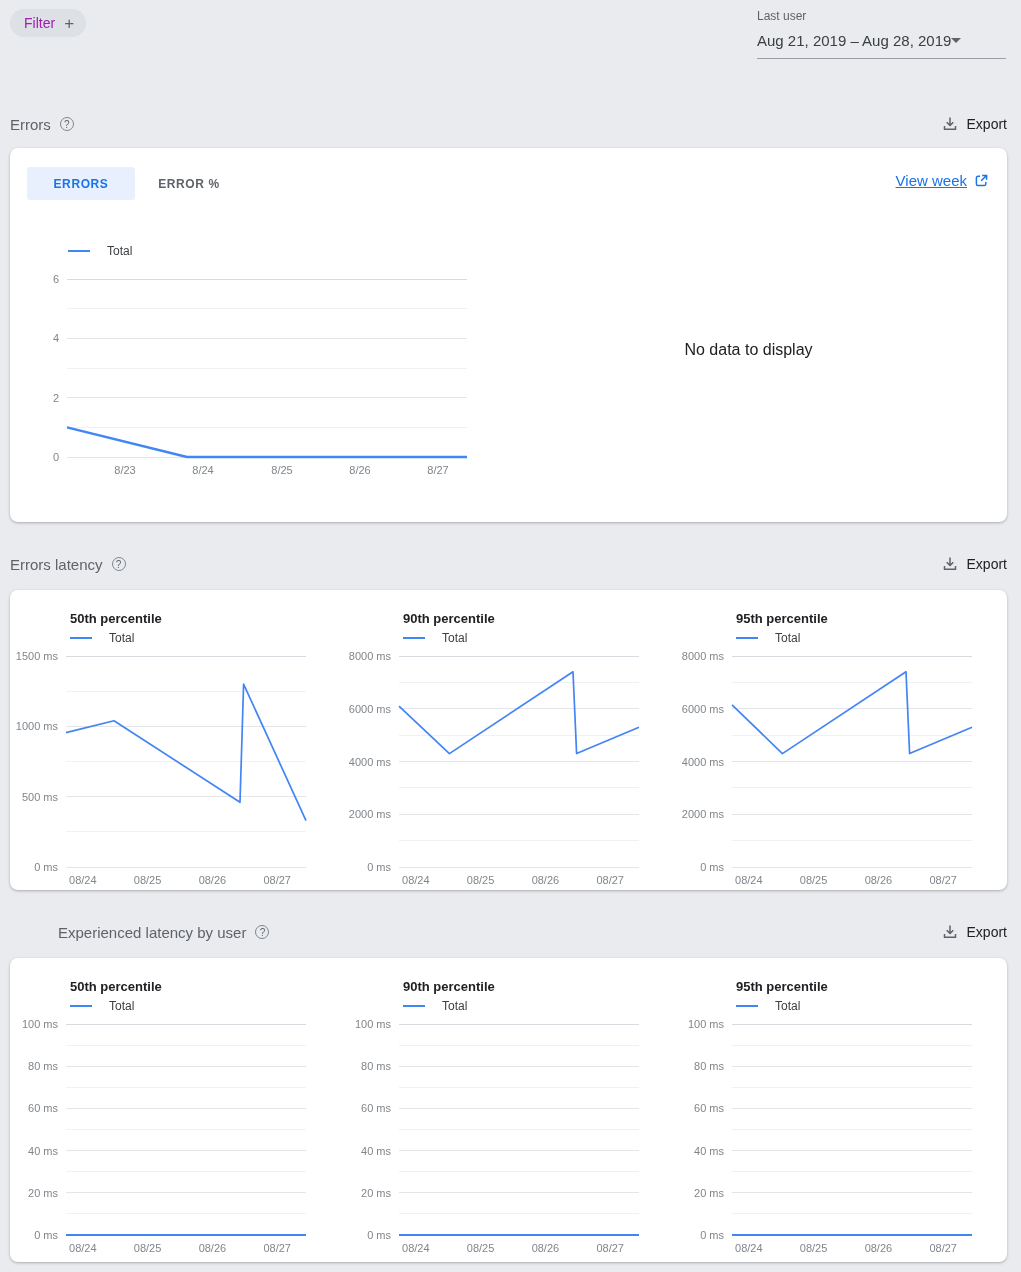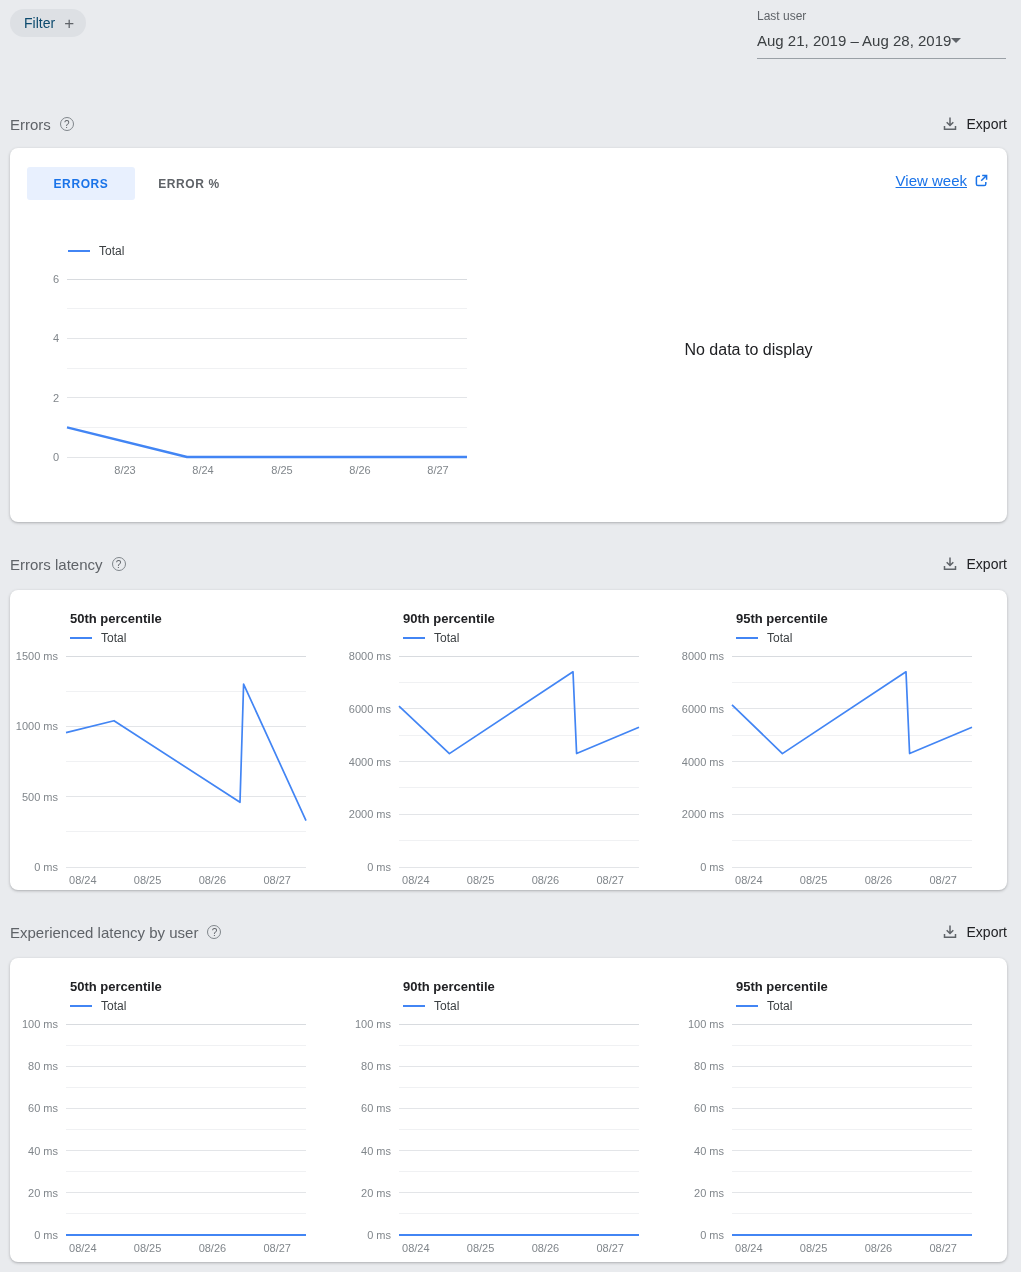--- a/index.html
+++ b/index.html
@@ -2,21 +2,21 @@
 <html><head>
 <meta charset="utf-8">
 <style>
   * { margin:0; padding:0; box-sizing:border-box; }
   body { font-family: "Liberation Sans", sans-serif; background:#e9ebee; }
   .page { position:relative; width:1021px; height:1272px; background:#e9ebee; overflow:hidden; }
 
   
   .filter-pill { position:absolute; left:10px; top:9px; height:28px; padding:0 12px 0 14px;
     background:#dde0e4; border-radius:14px; display:flex; align-items:center; cursor:pointer; }
-  .filter-pill .lbl { font-size:14px; color:#0c4a6e; }
+  .filter-pill .lbl { font-size:14px; color:#a21caf; }
   .filter-pill .plus { font-size:17px; color:#5f6368; margin-left:9px; line-height:1; }
 
   .date-filter { position:absolute; left:757px; top:9px; width:249px; }
   .date-filter .cap { font-size:12px; color:#5f6368; }
   .date-select { margin-top:9px; display:flex; align-items:center; 
     border-bottom:1px solid #9aa0a6; padding-bottom:9px; cursor:pointer; }
   .date-select .val { font-size:15px; color:#3c4043; }
   .caret { width:0; height:0; border-left:5px solid transparent; border-right:5px solid transparent;
     border-top:5px solid #5f6368; margin-right:4px; }
 
@@ -33,21 +33,21 @@
     box-shadow:0 1px 2px 0 rgba(60,64,67,.25), 0 1px 3px 1px rgba(60,64,67,.08); }
 
   
   .tab { position:absolute; top:19px; width:108px; height:33px; display:flex; align-items:center;
     justify-content:center; font-size:12px; font-weight:bold; letter-spacing:.6px; cursor:pointer;
     color:#5f6368; border-radius:3px; }
   .tab.sel { background:#e8f0fe; color:#1a73e8; }
   .viewlogs { position:absolute; right:18px; top:24px; display:flex; align-items:center; gap:7px;
     cursor:pointer; }
   .viewlogs .vl { font-size:15px; color:#1a73e8; text-decoration:underline; }
-  .legend { position:absolute; display:flex; align-items:center; }
+  .legend { position:absolute; display:flex; align-items:center;gap:8px; }
   .legend .sw { width:22px; height:0; border-top:2.5px solid #4285f4; }
   .legend .lg { font-size:12px; color:#3c4043; margin-left:9px; }
   .nodata { position:absolute; left:486px; top:193px; width:505px; text-align:center;
     font-size:16px; color:#202124; }
 
   .chart { position:absolute; }
   .chart svg text { font-size:11px; fill:#80868b; }
 
   
   .blk { position:absolute; top:9px; width:333px; height:296px; }
@@ -214,21 +214,21 @@
             <text x="48" y="223" text-anchor="end">0 ms</text>
             <text x="72.8" y="236" text-anchor="middle">08/24</text>
             <text x="137.60000000000002" y="236" text-anchor="middle">08/25</text>
             <text x="202.4" y="236" text-anchor="middle">08/26</text>
             <text x="267.2" y="236" text-anchor="middle">08/27</text>
             <polyline points="56,56.79374999999999 106.4,105.5875 230,23.82499999999999 233.6,105.5875 296,79.2125" fill="none" stroke="#4285f4" stroke-width="1.7" stroke-linejoin="round"></polyline>
           </svg></div>
     </div>
   </div>
 
-  <div class="sec-row" style="top:922px;">
+  <div class="sec-row" style="top:922px;margin-left:48px;">
     <span class="sec-title">Experienced latency by user</span>
     <span class="help">?</span>
     <span class="export">
       <svg width="16" height="16" viewBox="0 0 16 16">
         <path d="M8 1.5v8M4.7 6.2 8 9.5l3.3-3.3" stroke="#5f6368" stroke-width="1.5" fill="none"></path>
         <path d="M2.5 10v3.2h11V10" stroke="#5f6368" stroke-width="1.5" fill="none"></path>
       </svg>
       <span class="elbl">Export</span>
     </span>
   </div>

